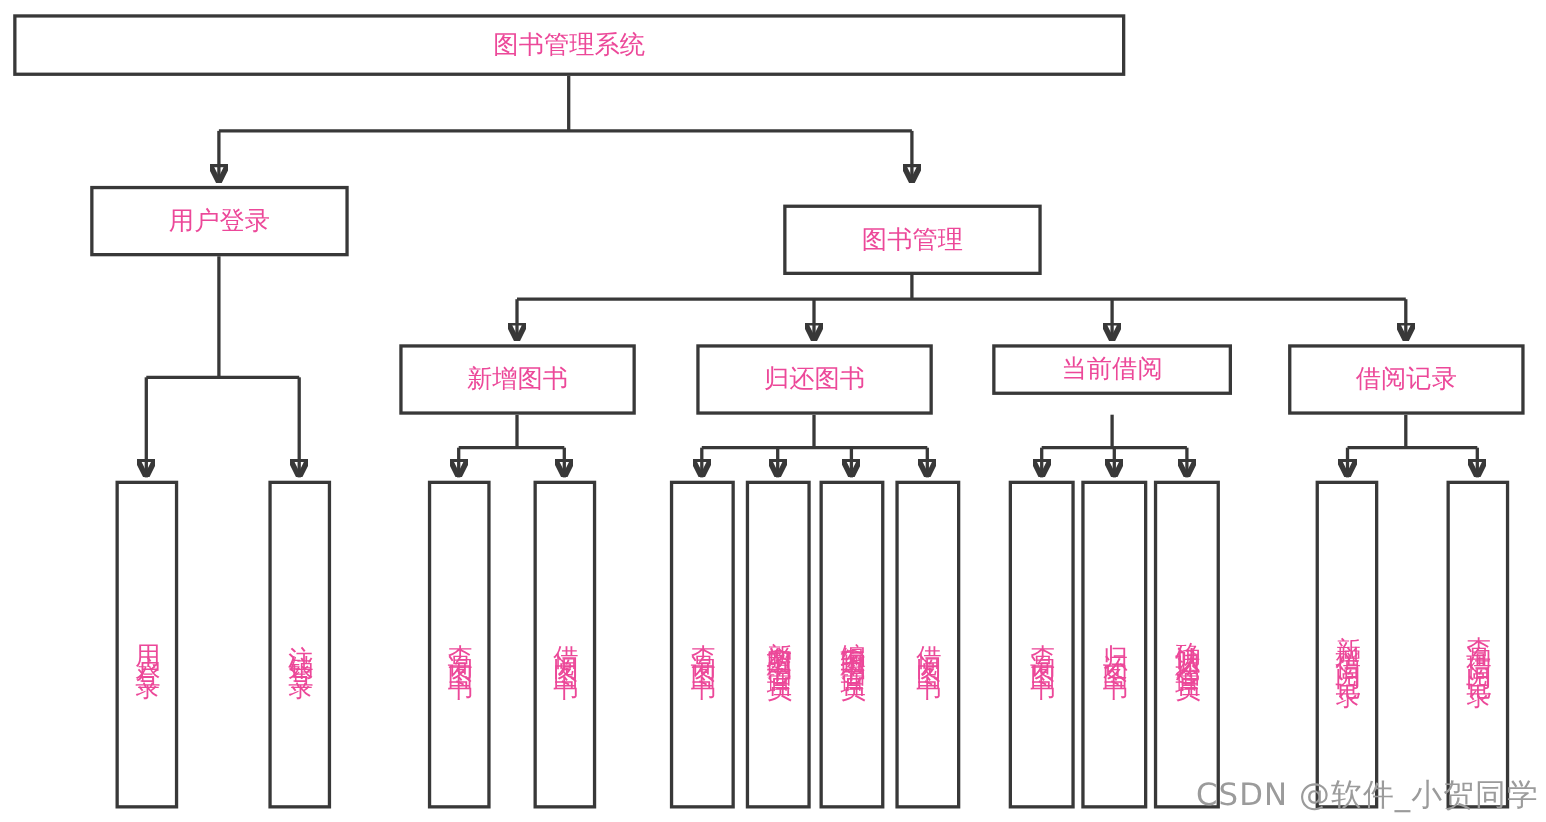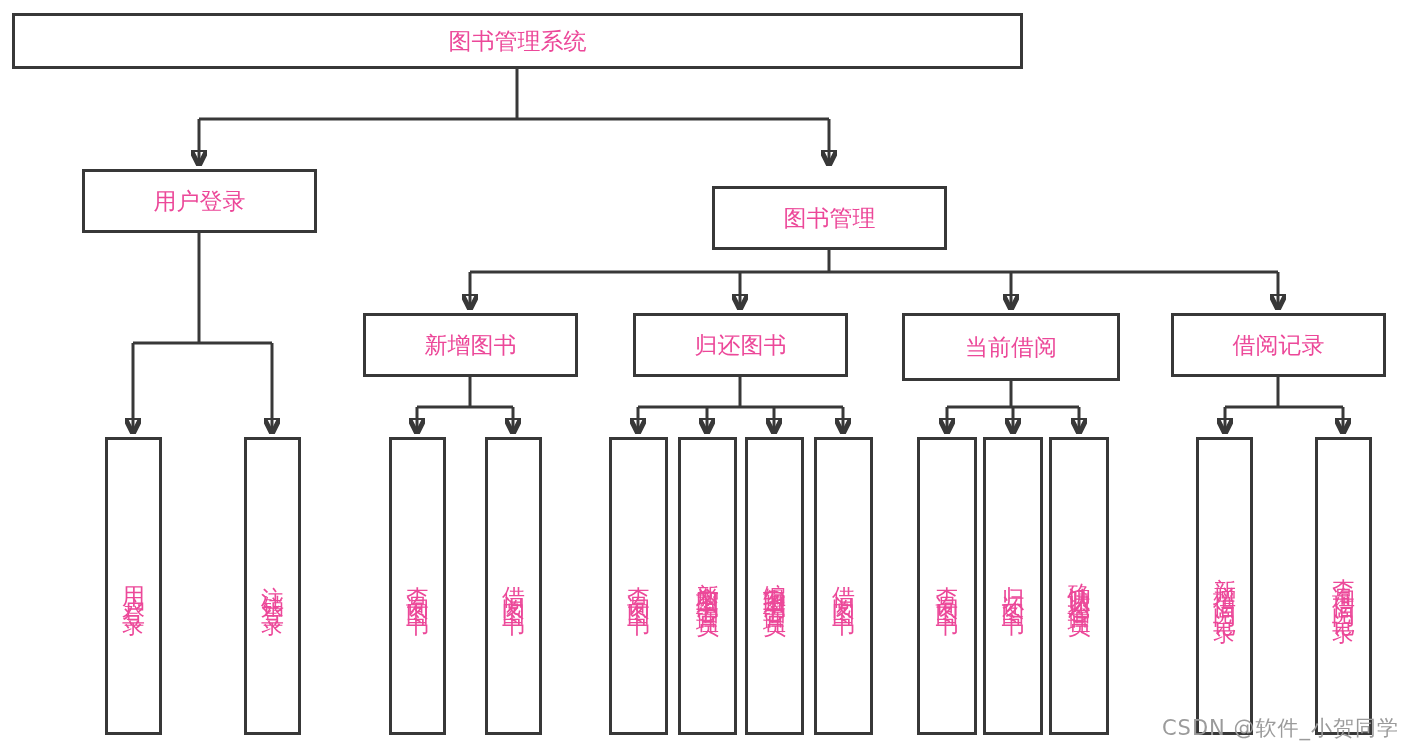--- a/index.html
+++ b/index.html
@@ -17,21 +17,21 @@
     display:flex; align-items:center; justify-content:center;
     color:#ec4899; font-size:23px; line-height:1;
     text-align:center; white-space:nowrap;
   }
   .v { writing-mode:vertical-rl; text-orientation:mixed; white-space:normal; }
   .s4 { letter-spacing:0.40em; }
   .s6 { letter-spacing:0.38em; }
   .s9 { letter-spacing:0.20em; }
   .watermark {
     position:absolute; right:6px; bottom:5px;
-    color:#9b9b9b; font-size:21px; letter-spacing:1px;
+    color:#9b9b9b; font-size:28px; letter-spacing:1px;
     white-space:nowrap;
   }
 </style>
 </head>
 <body>
 
 <div id="canvas">
 
   <svg class="wires" width="1405" height="747" aria-hidden="true">
     <defs>
@@ -81,21 +81,21 @@
     <path class="a" d="M1343,407 V434"></path>
   </svg>
 
   <div class="box" style="left:12px;top:13px;width:1011px;height:56px">图书管理系统</div>
 
   <div class="box" style="left:82px;top:169px;width:235px;height:64px">用户登录</div>
   <div class="box" style="left:712px;top:186px;width:235px;height:64px">图书管理</div>
 
   <div class="box" style="left:363px;top:313px;width:215px;height:64px">新增图书</div>
   <div class="box" style="left:633px;top:313px;width:215px;height:64px">归还图书</div>
-  <div class="box" style="left:902px;top:313px;width:218px;height:68px">当前借阅</div>
+  <div class="box" style="left:902px;top:313px;width:218px;height:46px">当前借阅</div>
   <div class="box" style="left:1171px;top:313px;width:215px;height:64px">借阅记录</div>
 
   <div class="box v s4" style="left:105px;top:437px;width:57px;height:298px">用户登录</div>
   <div class="box v s4" style="left:244px;top:437px;width:57px;height:298px">注销登录</div>
 
   <div class="box v s4" style="left:389px;top:437px;width:57px;height:298px">查询图书</div>
   <div class="box v s4" style="left:485px;top:437px;width:57px;height:298px">借阅图书</div>
 
   <div class="box v s4" style="left:609px;top:437px;width:59px;height:298px">查询图书</div>
   <div class="box v s9" style="left:678px;top:437px;width:59px;height:298px">新增图书（管理员）</div>

